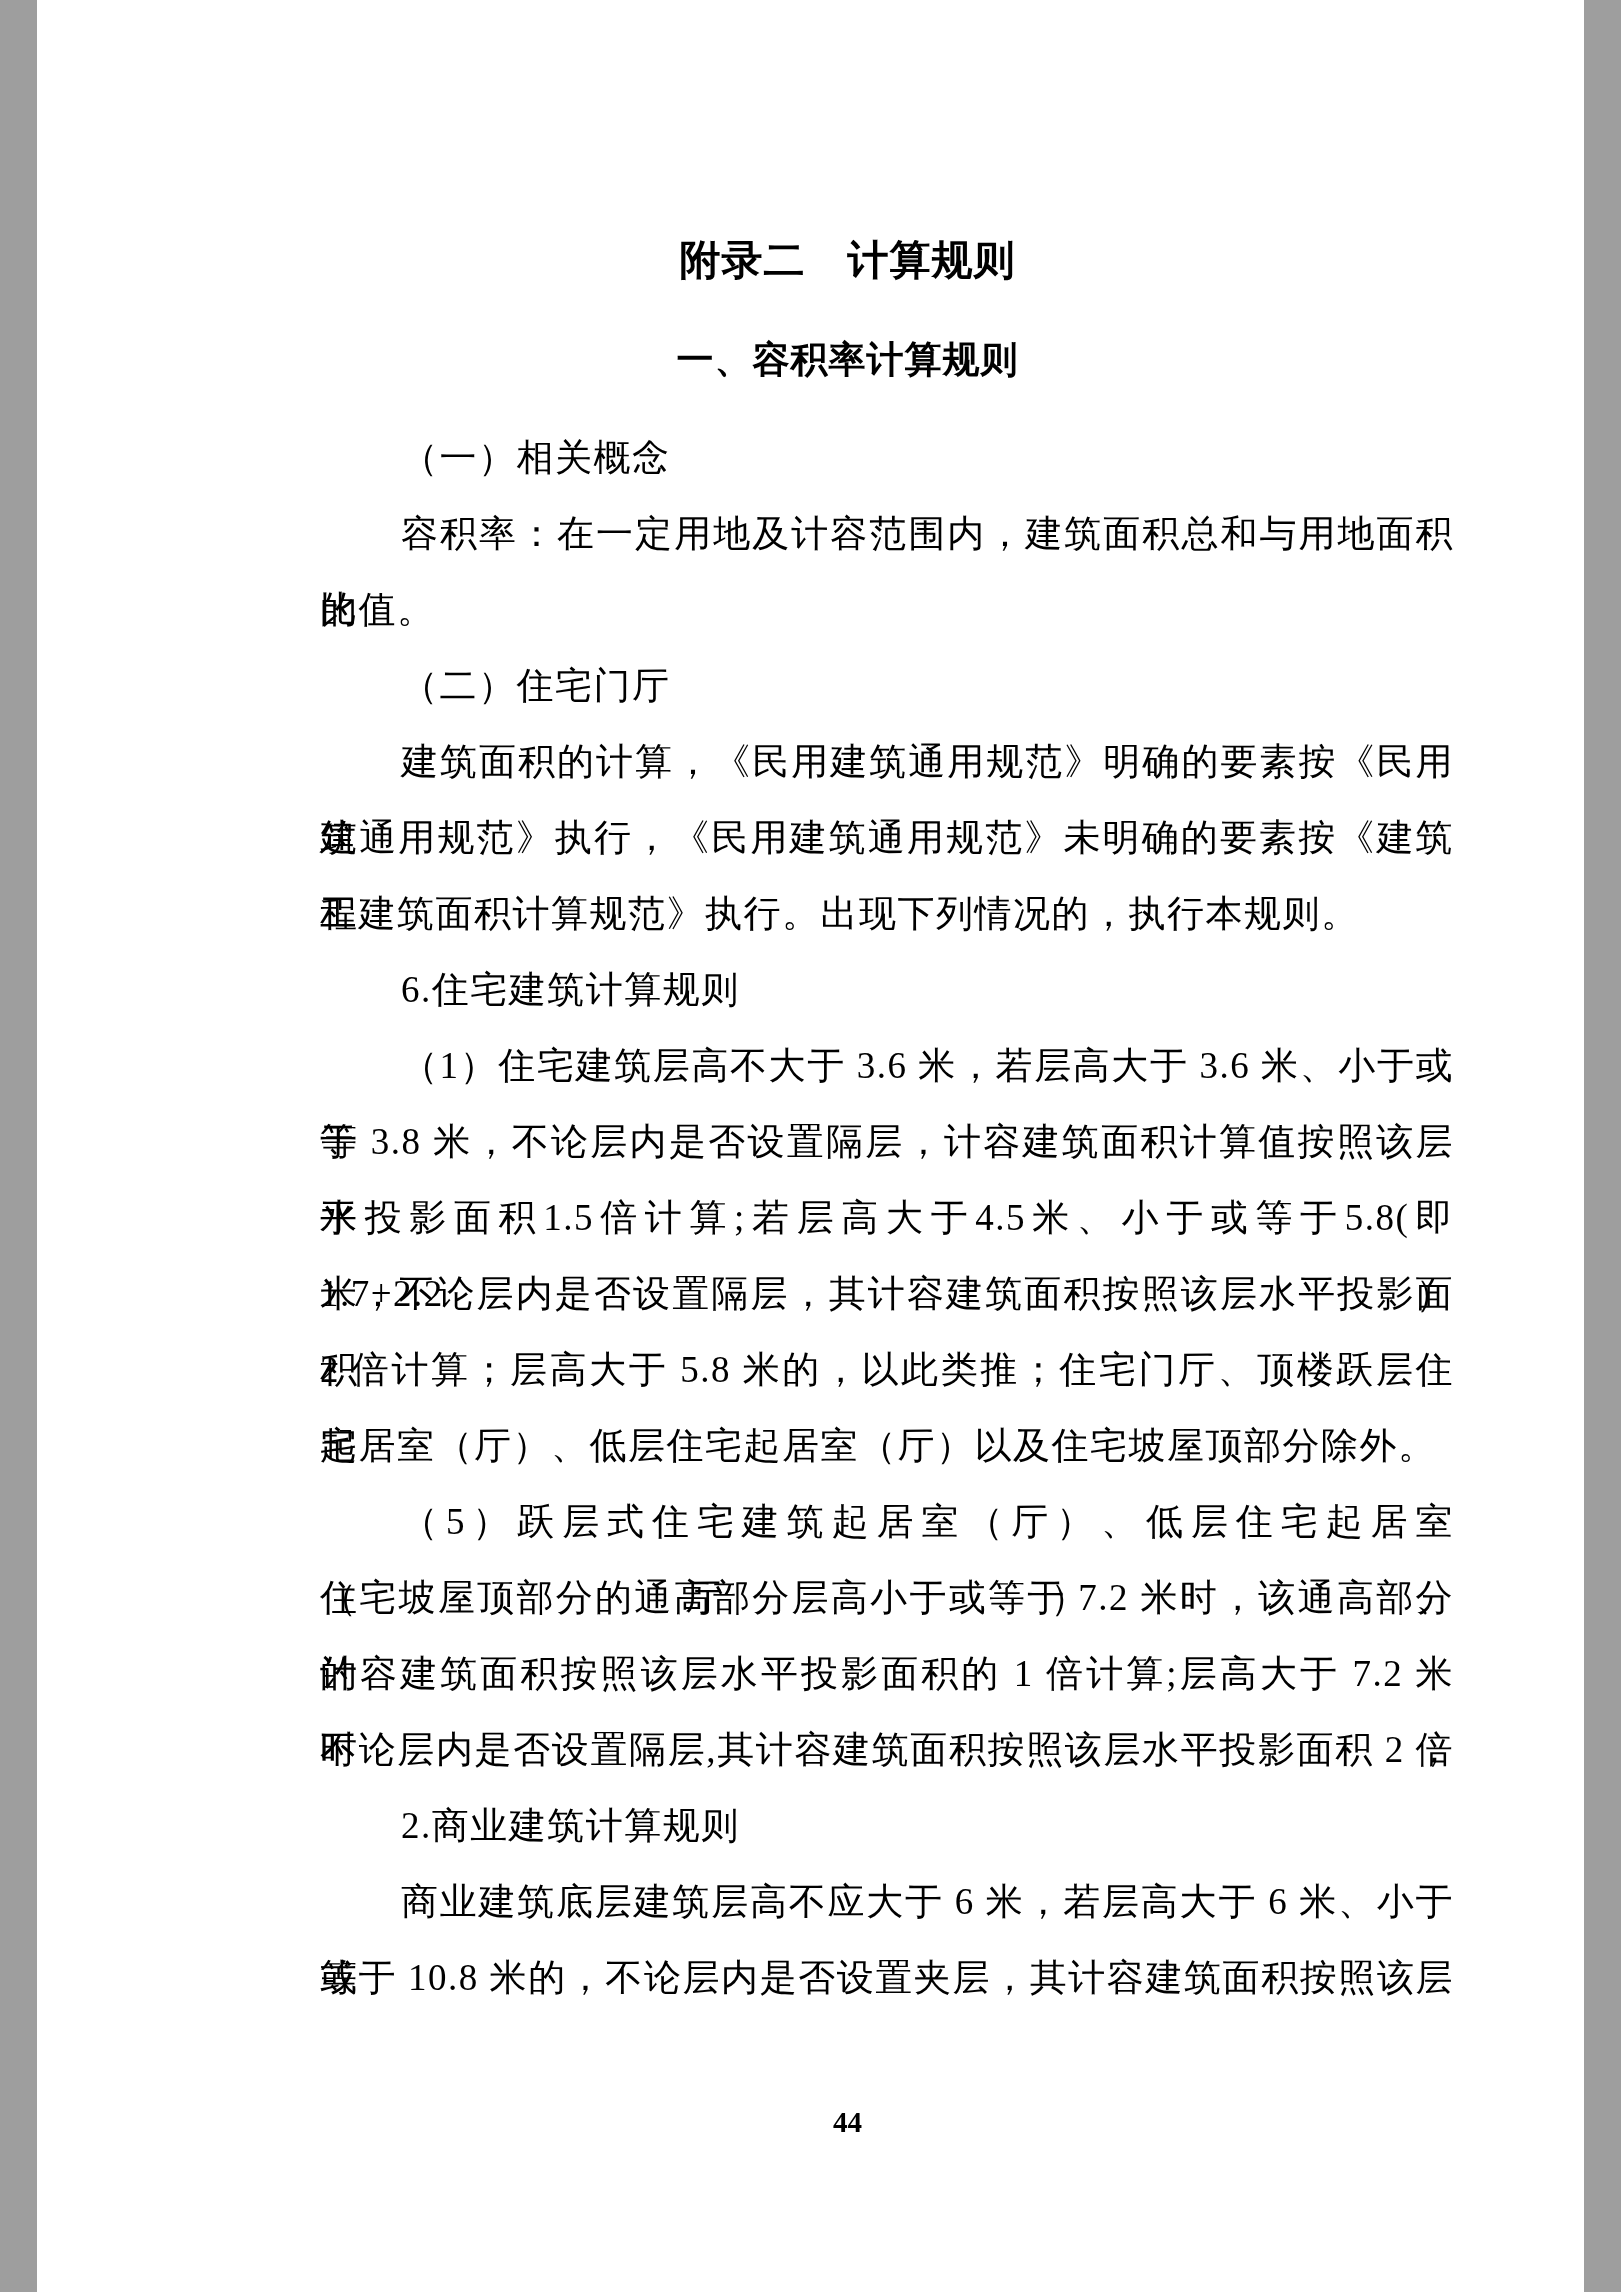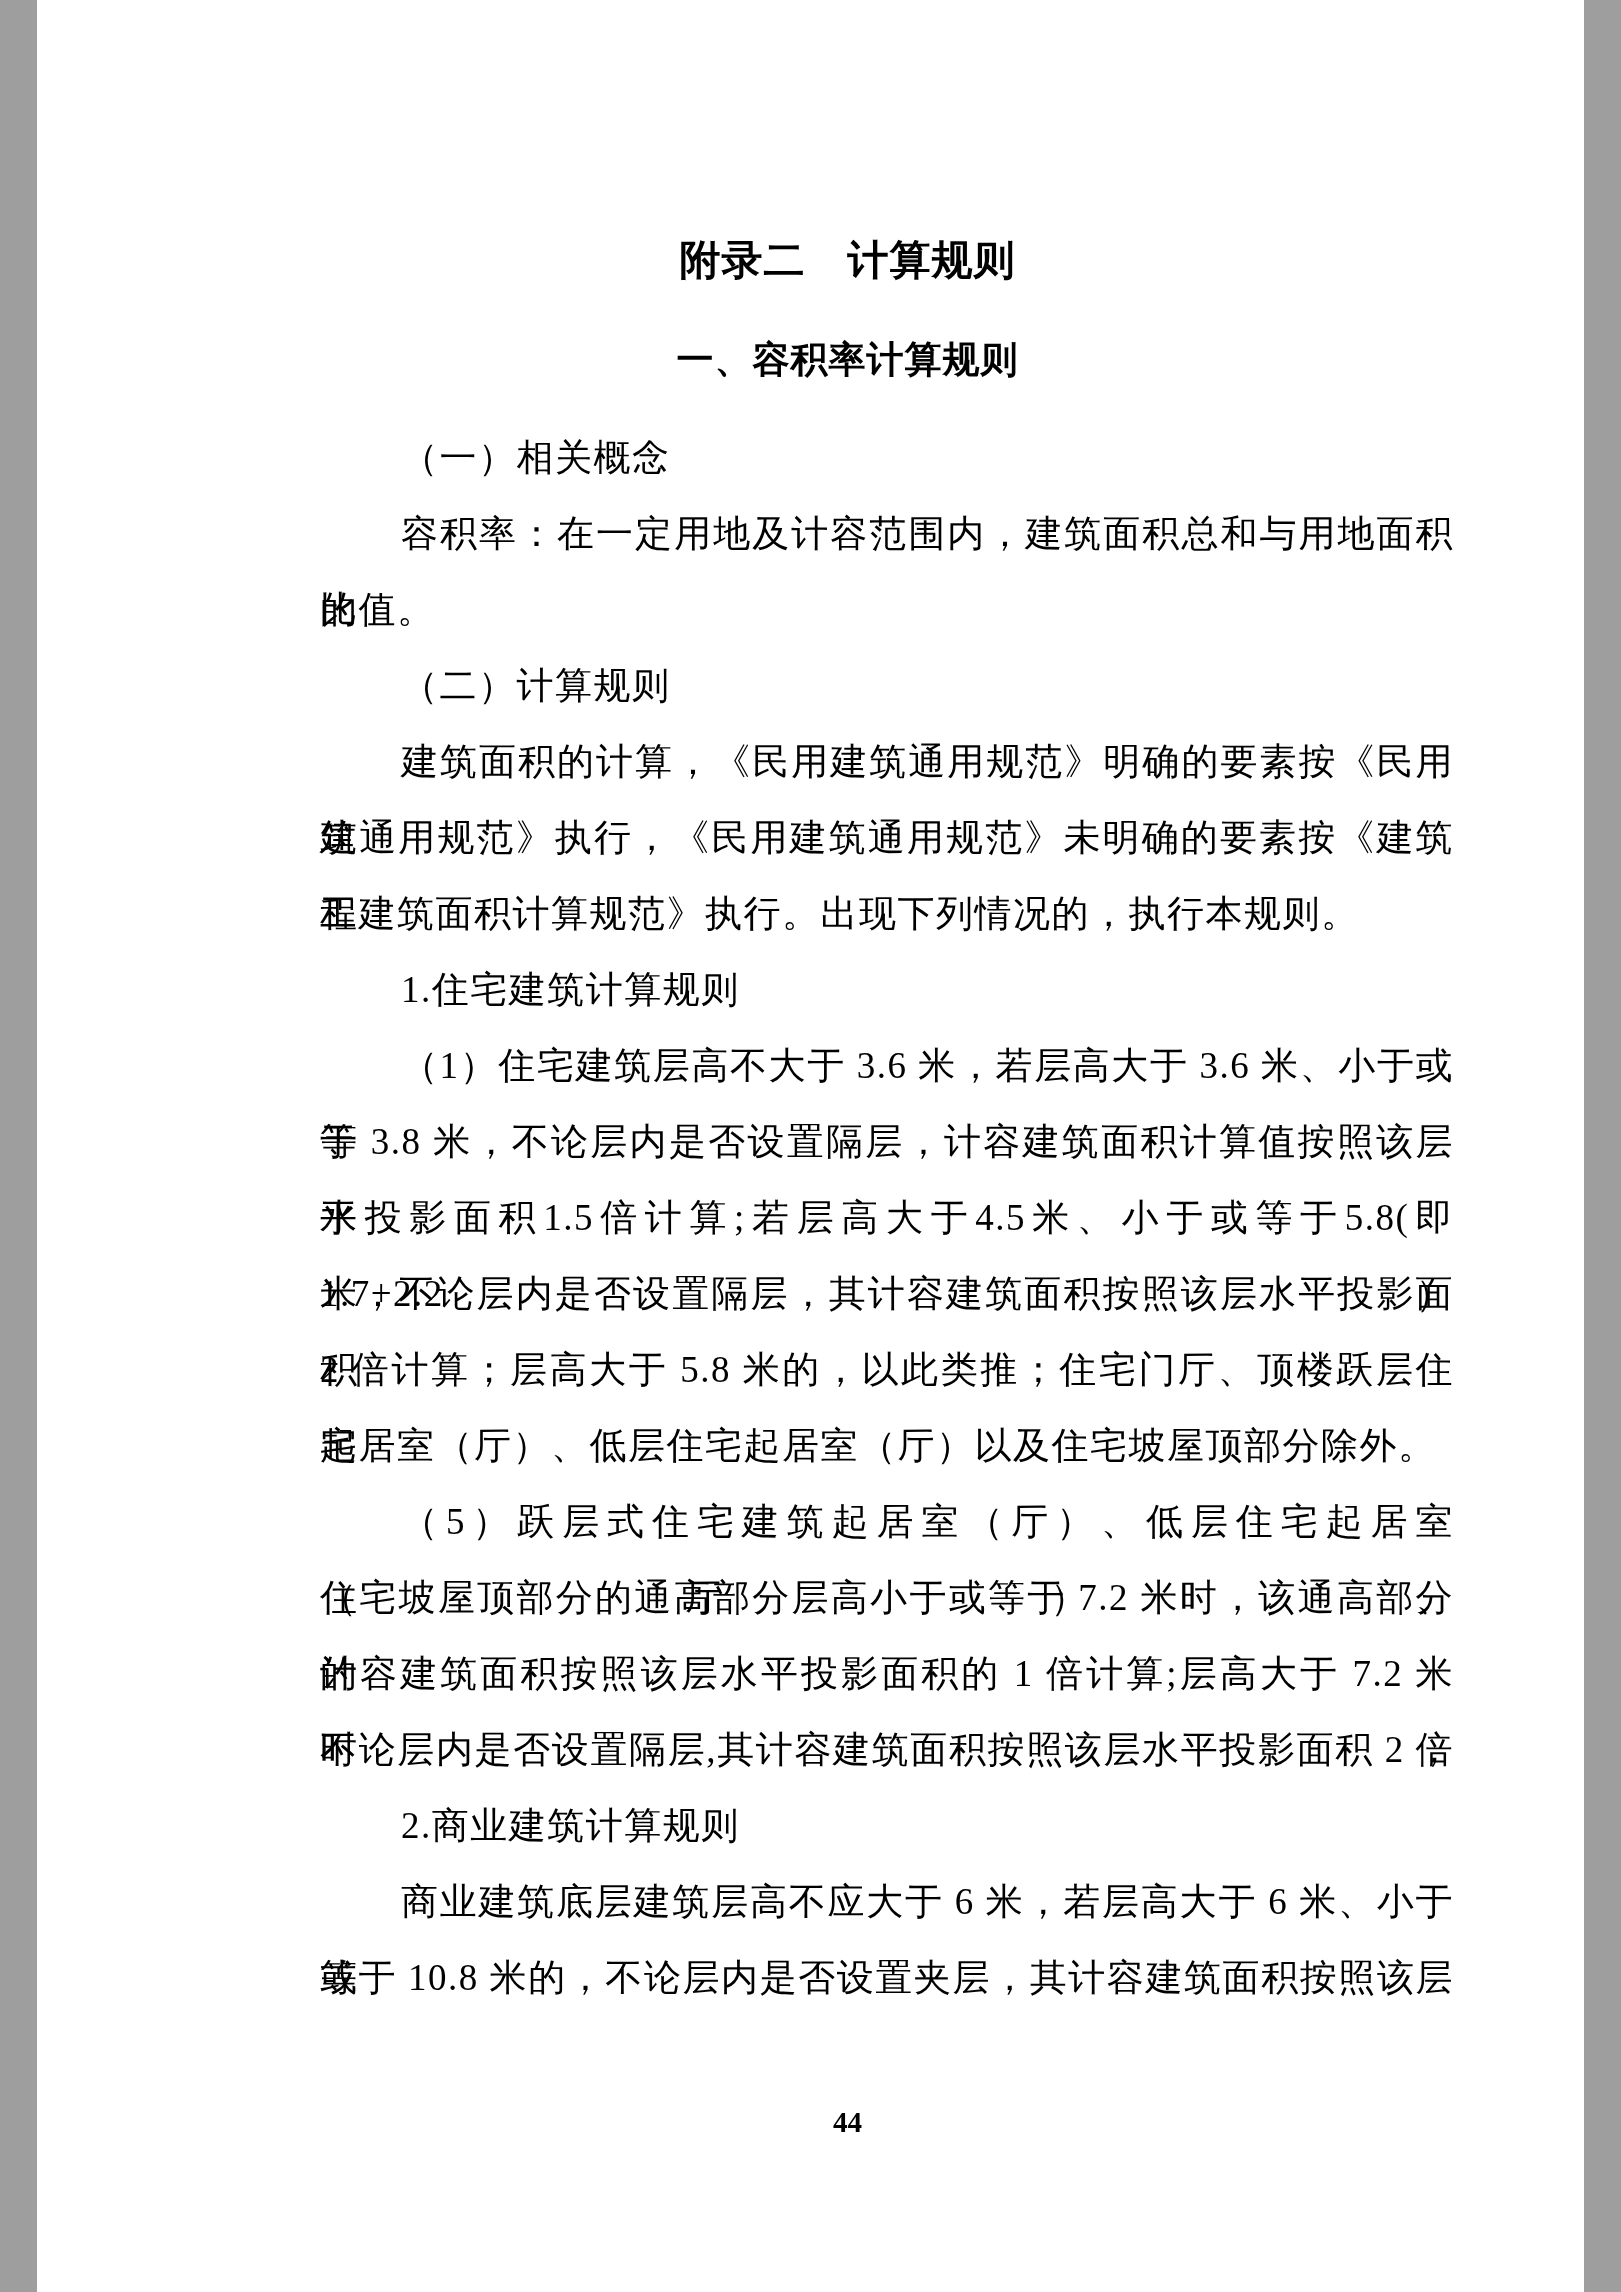--- a/index.html
+++ b/index.html
@@ -83,25 +83,25 @@
 <div class="page">
 
   <h1 class="doc-title">附录二　计算规则</h1>
 
   <h2 class="doc-subtitle">一、容积率计算规则</h2>
 
   <div class="body-text">
     <div class="line indent">（一）相关概念</div>
     <div class="line indent justify">容积率：在一定用地及计容范围内，建筑面积总和与用地面积的</div>
     <div class="line">比值。</div>
-    <div class="line indent">（二）计算规则</div>
+    <div class="line indent">（二）住宅门厅</div>
     <div class="line indent justify">建筑面积的计算，《民用建筑通用规范》明确的要素按《民用建</div>
     <div class="line justify">筑通用规范》执行，《民用建筑通用规范》未明确的要素按《建筑工</div>
     <div class="line">程建筑面积计算规范》执行。出现下列情况的，执行本规则。</div>
-    <div class="line indent">1.住宅建筑计算规则</div>
+    <div class="line indent">6.住宅建筑计算规则</div>
     <div class="line indent justify">（1）住宅建筑层高不大于 3.6 米，若层高大于 3.6 米、小于或等</div>
     <div class="line justify">于 3.8 米，不论层内是否设置隔层，计容建筑面积计算值按照该层水</div>
     <div class="line justify">平投影面积1.5倍计算;若层高大于4.5米、小于或等于5.8(即 1.7+2.2）</div>
     <div class="line justify">米，不论层内是否设置隔层，其计容建筑面积按照该层水平投影面积</div>
     <div class="line justify">2 倍计算；层高大于 5.8 米的，以此类推；住宅门厅、顶楼跃层住宅</div>
     <div class="line">起居室（厅）、低层住宅起居室（厅）以及住宅坡屋顶部分除外。</div>
     <div class="line indent justify">（5）跃层式住宅建筑起居室（厅）、低层住宅起居室（厅）、</div>
     <div class="line justify">住宅坡屋顶部分的通高部分层高小于或等于 7.2 米时，该通高部分的</div>
     <div class="line justify">计容建筑面积按照该层水平投影面积的 1 倍计算;层高大于 7.2 米时，</div>
     <div class="line justify">不论层内是否设置隔层,其计容建筑面积按照该层水平投影面积 2 倍</div>

